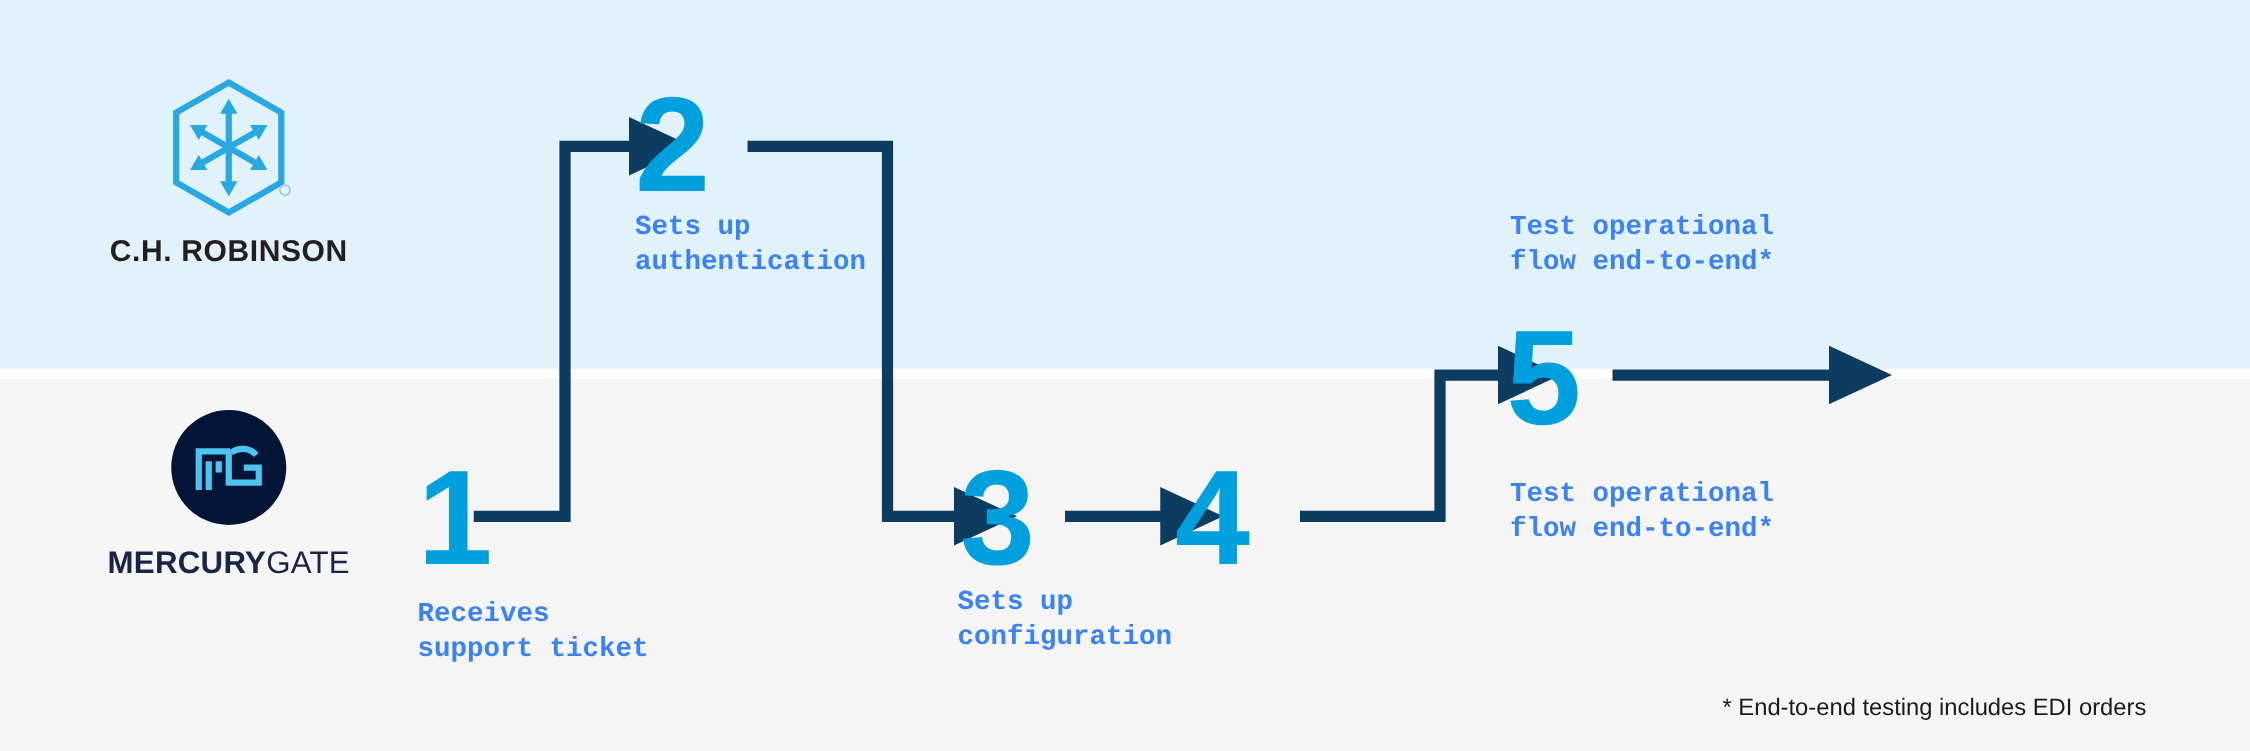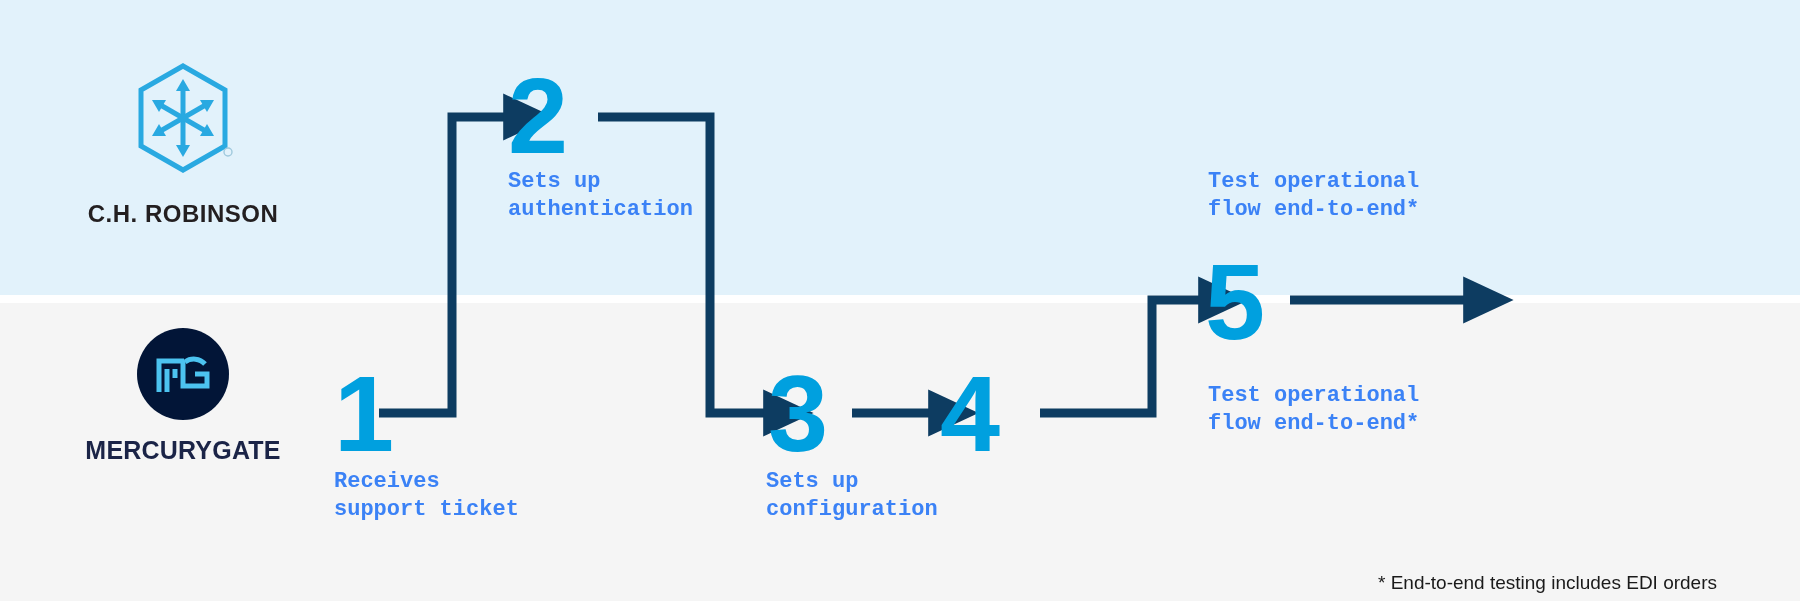--- a/index.html
+++ b/index.html
@@ -40,21 +40,21 @@
   
   .logo-block {
     position: absolute;
     text-align: center;
   }
   #chr-logo { left: 58px; top: 62px; width: 250px; }
   #mg-logo  { left: 58px; top: 328px; width: 250px; }
 
   .chr-mark { display: block; margin: 0 auto; }
   .chr-word {
-    margin-top: 26px;
+    margin-top: 14px;
     font-family: "Liberation Sans", sans-serif;
     font-weight: bold;
     font-size: 24px;
     letter-spacing: 0.5px;
     color: #231f20;
     white-space: nowrap;
   }
   .mg-circle {
     width: 92px; height: 92px;
     border-radius: 50%;
@@ -63,21 +63,21 @@
     position: relative;
   }
   .mg-word {
     margin-top: 16px;
     font-size: 25px;
     color: #1b2447;
     letter-spacing: 0.2px;
     white-space: nowrap;
   }
   .mg-word .light { font-weight: 700; }
-  .mg-word .bold  { font-weight: bold; }
+  .mg-word .bold  { font-weight: normal; }
 
   
   .step-num {
     position: absolute;
     font-family: "Liberation Sans", sans-serif;
     font-weight: bold;
     font-size: 108px;
     line-height: 1;
     color: #00a0df;
     letter-spacing: -2px;
@@ -191,27 +191,27 @@
     </div>
     <div class="mg-word"><span class="light">MERCURY</span><span class="bold">GATE</span></div>
   </div>
 
   <div class="step-num" style="left:334px; top:360px;">1</div>
   <div class="step-num" style="left:508px; top:62px;">2</div>
   <div class="step-num" style="left:768px; top:360px;">3</div>
   <div class="step-num" style="left:940px; top:360px;">4</div>
   <div class="step-num" style="left:1205px; top:248px;">5</div>
 
-  <div class="caption" style="left:334px; top:468px;">Receives
+  <div class="caption" style="left:334px; top:478px;">Receives
 support ticket</div>
   <div class="caption" style="left:508px; top:168px;">Sets up
 authentication</div>
   <div class="caption" style="left:766px; top:468px;">Sets up
 configuration</div>
   <div class="caption" style="left:1208px; top:168px;">Test operational
 flow end-to-end*</div>
   <div class="caption" style="left:1208px; top:382px;">Test operational
 flow end-to-end*</div>
 
 
-  <div class="footnote" style="left:1378px; top:572px;">* End-to-end testing includes EDI orders</div>
+  <div class="footnote" style="left:1378px; top:556px;">* End-to-end testing includes EDI orders</div>
 
 </div>
 
 </body></html>

